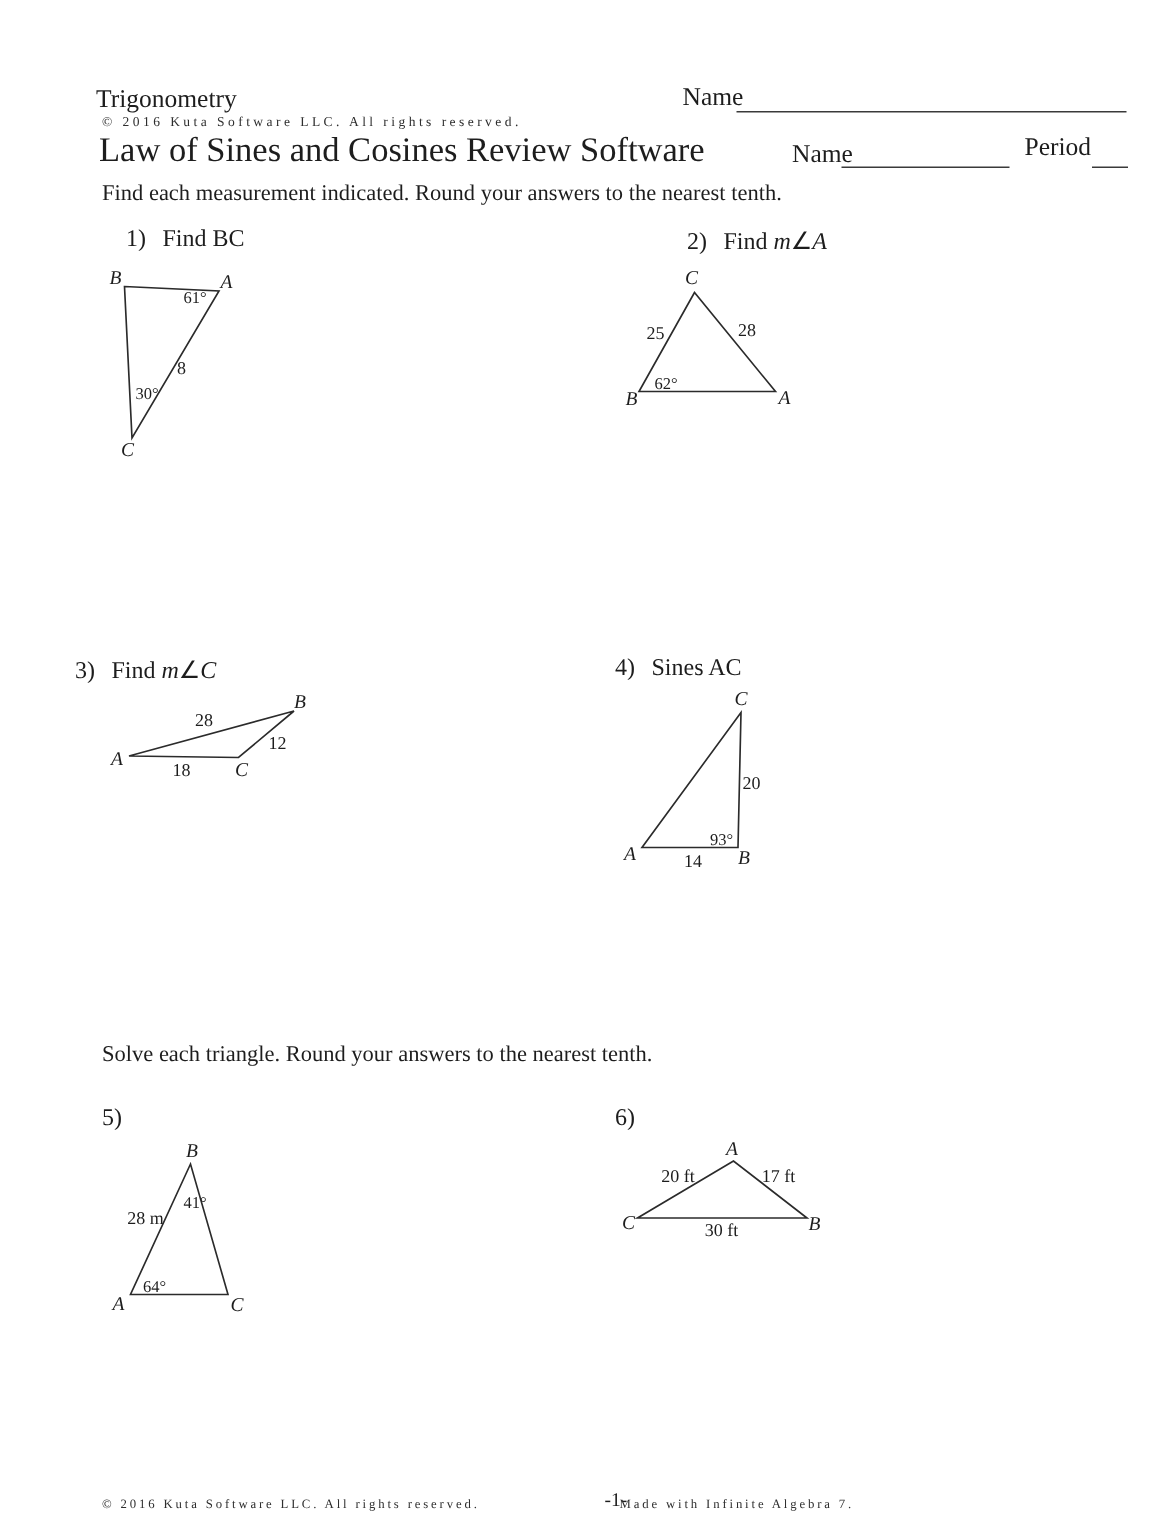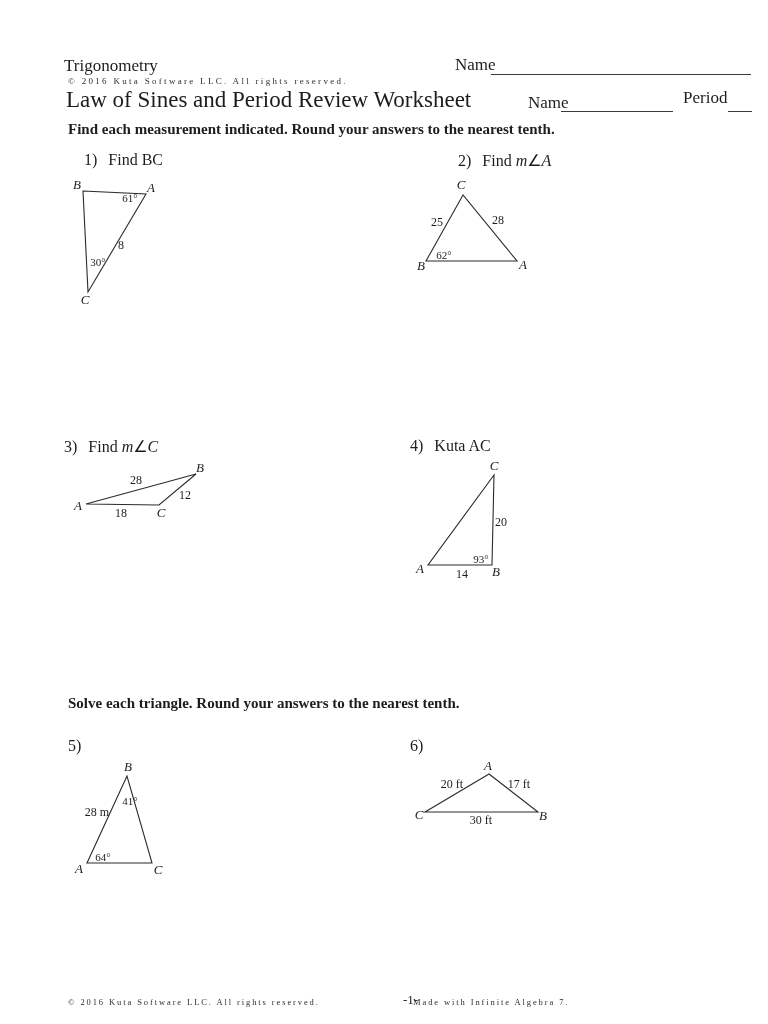--- a/index.html
+++ b/index.html
@@ -6,62 +6,62 @@
   body{
     width:768px;height:1024px;position:relative;background:#ffffff;
     font-family:"Liberation Serif",serif;color:#1d1d1d;overflow:hidden;
   }
   .abs{position:absolute;}
   .course{font-size:17px;}
   .smallprint{font-size:9px;letter-spacing:2.3px;white-space:nowrap;color:#2e2e2e;}
   .title{font-size:23px;white-space:nowrap;}
   .fieldlabel{font-size:17px;}
   .blank{position:absolute;border-bottom:1px solid #3a3a3a;height:0;}
-  .instr{position:absolute;font-weight:bold;font-size:15px;white-space:nowrap;}
+  .instr{position:absolute;font-weight:normal;font-size:15px;white-space:nowrap;}
   .ph{position:absolute;font-size:16px;white-space:nowrap;}
   .pnum{margin-right:11px;}
   .pmath{font-style:italic;font-family:"Liberation Serif","DejaVu Sans",serif;}
   .footsmall{position:absolute;font-size:8.5px;letter-spacing:1.9px;white-space:nowrap;color:#2e2e2e;}
   .pageno{position:absolute;font-size:13px;color:#1d1d1d;}
   svg.overlay{position:absolute;left:0;top:0;}
   svg .tri{fill:none;stroke:#2b2b2b;stroke-width:1.1;stroke-linejoin:miter;}
   svg text{fill:#1d1d1d;}
   .vl{font-family:"Liberation Serif",serif;font-style:italic;font-size:13px;}
   .sl{font-family:"Liberation Serif",serif;font-size:12px;}
   .al{font-family:"Liberation Serif",serif;font-size:11px;}
 </style>
 </head>
 <body>
 
 <div class="abs course" style="left:64px;top:56px;">Trigonometry</div>
 <div class="abs smallprint" style="left:68px;top:76px;">© 2016  Kuta Software LLC.  All rights reserved.</div>
-<div class="abs title" style="left:66px;top:87px;">Law of Sines and Period Review Worksheet</div>
+<div class="abs title" style="left:66px;top:87px;">Law of Sines and Cosines Review Software</div>
 
 <div class="abs fieldlabel" style="left:455px;top:55px;">Name</div>
 <div class="blank" style="left:491px;top:74px;width:260px;"></div>
 
 <div class="abs fieldlabel" style="left:528px;top:93px;">Name</div>
 <div class="blank" style="left:561px;top:111px;width:112px;"></div>
 <div class="abs fieldlabel" style="left:683px;top:88px;">Period</div>
 <div class="blank" style="left:728px;top:111px;width:24px;"></div>
 
 <div class="instr" style="left:68px;top:121px;">Find each measurement indicated.  Round your answers to the nearest tenth.</div>
 <div class="instr" style="left:68px;top:695px;">Solve each triangle.  Round your answers to the nearest tenth.</div>
 
 <div class="ph" style="left:84px;top:151px;">
   <span class="pnum">1)</span><span>Find BC</span><span class="pmath"></span>
 </div>
 <div class="ph" style="left:410px;top:151px;margin-left:48px;">
   <span class="pnum">2)</span><span>Find </span><span class="pmath">m∠A</span>
 </div>
-<div class="ph" style="left:64px;top:437px;">
+<div class="ph" style="left:50px;top:437px;">
   <span class="pnum">3)</span><span>Find </span><span class="pmath">m∠C</span>
 </div>
 <div class="ph" style="left:410px;top:437px;">
-  <span class="pnum">4)</span><span>Kuta AC</span><span class="pmath"></span>
+  <span class="pnum">4)</span><span>Sines AC</span><span class="pmath"></span>
 </div>
 <div class="ph" style="left:68px;top:737px;">
   <span class="pnum">5)</span>
 </div>
 <div class="ph" style="left:410px;top:737px;">
   <span class="pnum">6)</span>
 </div>
 
 <svg class="overlay" width="768" height="1024" viewBox="0 0 768 1024">
 

